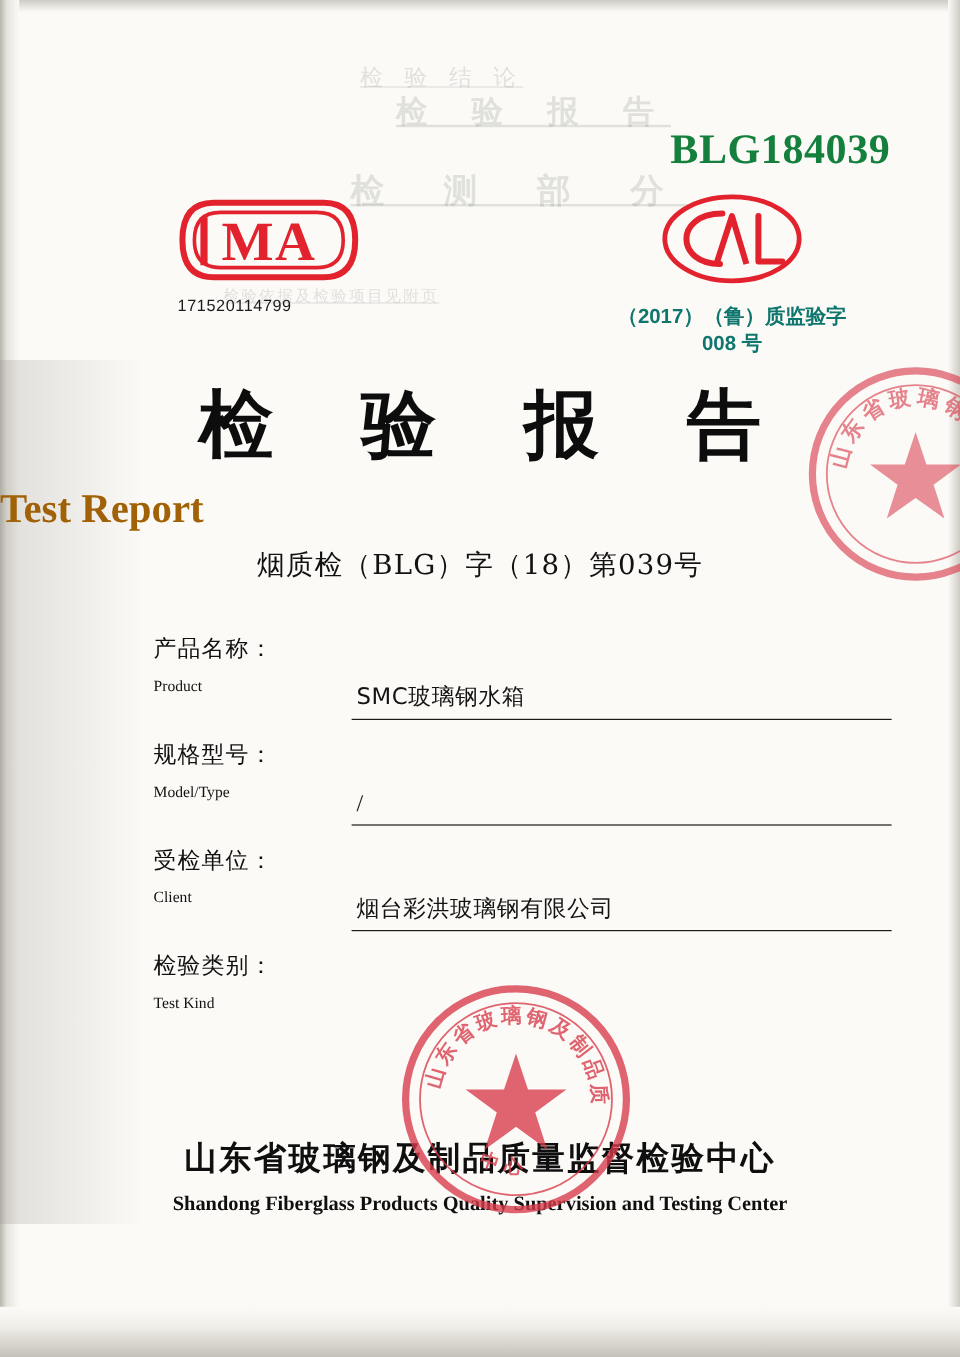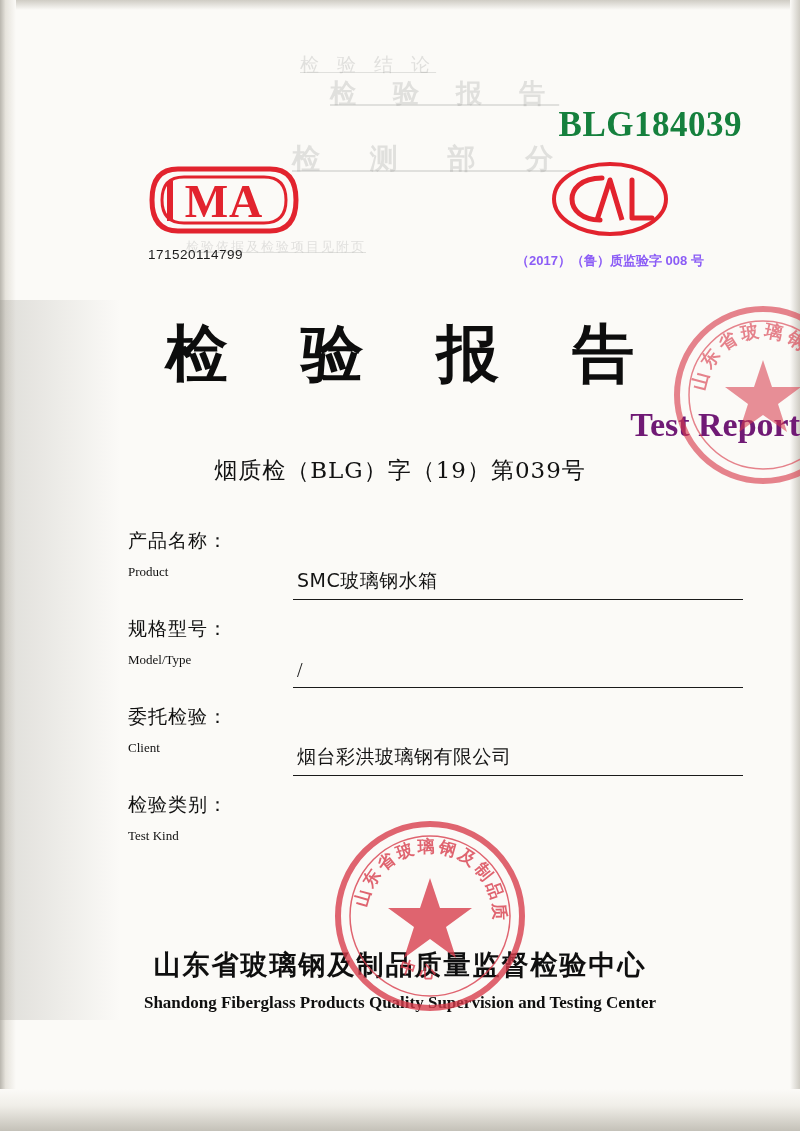--- a/index.html
+++ b/index.html
@@ -103,47 +103,47 @@
     position: absolute;
     left: 505px;
     top: 160px;
     width: 210px;
   }
   .cal-mark { width: 120px; height: 78px; margin: 0 auto; }
   .cal-code {
     margin-top: 14px;
     text-align: center;
     font-family: "Liberation Sans", sans-serif;
-    font-size: 13px;
-    font-weight: bold;
-    color: #8b5cf6;
+    font-size: 17px;
+    font-weight: bold;
+    color: #0f766e;
   }
 
   
   .title-cn {
     position: absolute;
     top: 312px;
     left: 0; right: 0;
     text-align: center;
     font-family: "DejaVu Sans", sans-serif;
     font-weight: bold;
     font-size: 62px;
     letter-spacing: 26px;
     text-indent: 26px;
     color: #0d0d0d;
   }
   .title-en {
     position: absolute;
     top: 406px;
     left: 0; right: 0;
-    text-align: right;
+    text-align: left;
     font-family: "Liberation Serif", serif;
     font-weight: bold;
     font-size: 34px;
-    color: #701a75;
+    color: #a16207;
   }
   .doc-no {
     position: absolute;
     top: 455px;
     left: 0; right: 0;
     text-align: center;
     font-family: "DejaVu Serif", serif;
     font-size: 23px;
     color: #121212;
     letter-spacing: 1px;
@@ -272,38 +272,38 @@
         <path d="M52 18 C 30 18, 22 30, 22 39 C 22 50, 32 60, 50 60" fill="none" stroke="#e2232e" stroke-width="5" stroke-linecap="round"></path>
         <path d="M47 60 L60 20 L72 60" fill="none" stroke="#e2232e" stroke-width="5" stroke-linejoin="round"></path>
         <path d="M82 20 L82 58 L102 58" fill="none" stroke="#e2232e" stroke-width="5" stroke-linecap="round" stroke-linejoin="round"></path>
       </svg>
     </div>
     <div class="cal-code">（2017）（鲁）质监验字 008 号</div>
   </div>
 
   <div class="title-cn">检 验 报 告</div>
   <div class="title-en">Test Report</div>
-  <div class="doc-no">烟质检（BLG）字（19）第039号</div>
+  <div class="doc-no">烟质检（BLG）字（18）第039号</div>
 
   <div class="fields">
 
     <div class="field-row">
       <div class="field-label-cn">产品名称：</div>
       <div class="field-label-en">Product</div>
       <div class="field-value">SMC玻璃钢水箱</div>
     </div>
 
     <div class="field-row">
       <div class="field-label-cn">规格型号：</div>
       <div class="field-label-en">Model/Type</div>
       <div class="field-value slash">/</div>
     </div>
 
     <div class="field-row">
-      <div class="field-label-cn">委托检验：</div>
+      <div class="field-label-cn">受检单位：</div>
       <div class="field-label-en">Client</div>
       <div class="field-value">烟台彩洪玻璃钢有限公司</div>
     </div>
 
     <div class="field-row">
       <div class="field-label-cn">检验类别：</div>
       <div class="field-label-en">Test Kind</div>
     </div>
 
   </div>

